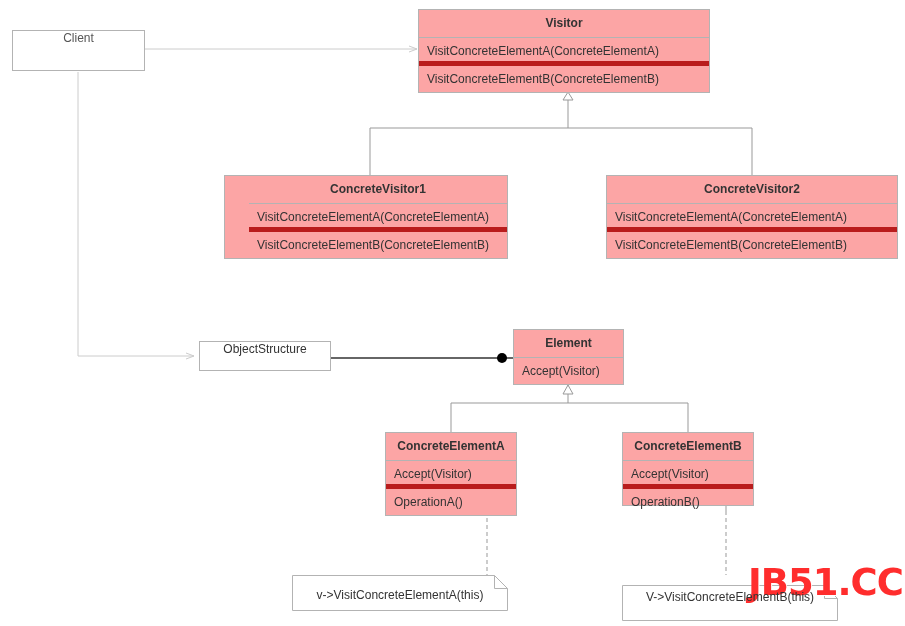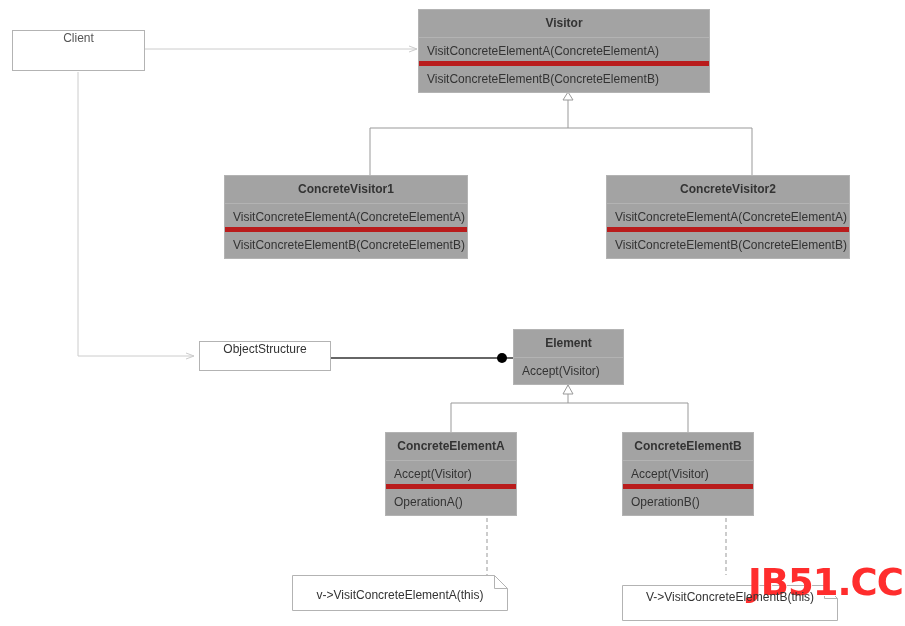--- a/index.html
+++ b/index.html
@@ -23,21 +23,21 @@
     left: 0;
     top: 0;
     width: 905px;
     height: 626px;
     pointer-events: none;
   }
   .uml-box {
     position: absolute;
     box-sizing: border-box;
     border: 1px solid #b3b3b3;
-    background: #a3a3a3;
+    background: #fca5a5;
   }
   .uml-title {
     box-sizing: border-box;
     font-size: 12px;
     font-weight: bold;
     color: #333333;
     text-align: center;
     line-height: 27px;
     height: 28px;
     border-bottom: 1px solid #b3b3b3;
@@ -162,48 +162,48 @@
   <div class="plain-box" style="left:12px; top:30px; width:133px; height:41px;">
     <span>Client</span>
   </div>
 
   <div class="uml-box" style="left:418px; top:9px; width:292px; height:84px;">
     <div class="uml-title">Visitor</div>
     <div class="uml-row divided">VisitConcreteElementA(ConcreteElementA)</div>
     <div class="uml-row">VisitConcreteElementB(ConcreteElementB)</div>
   </div>
 
-  <div class="uml-box" style="left:224px; top:175px; width:244px; height:84px;">
+  <div class="uml-box" style="left:224px; top:175px; width:284px; height:84px;padding-left:24px;">
     <div class="uml-title">ConcreteVisitor1</div>
     <div class="uml-row divided">VisitConcreteElementA(ConcreteElementA)</div>
     <div class="uml-row">VisitConcreteElementB(ConcreteElementB)</div>
   </div>
 
-  <div class="uml-box" style="left:606px; top:175px; width:244px; height:84px;">
+  <div class="uml-box" style="left:606px; top:175px; width:292px; height:84px;">
     <div class="uml-title">ConcreteVisitor2</div>
     <div class="uml-row divided">VisitConcreteElementA(ConcreteElementA)</div>
     <div class="uml-row">VisitConcreteElementB(ConcreteElementB)</div>
   </div>
 
   <div class="plain-box" style="left:199px; top:341px; width:132px; height:30px; color:#333333;">
     <span>ObjectStructure</span>
   </div>
 
   <div class="uml-box" style="left:513px; top:329px; width:111px; height:56px;">
     <div class="uml-title">Element</div>
     <div class="uml-row">Accept(Visitor)</div>
   </div>
 
   <div class="uml-box" style="left:385px; top:432px; width:132px; height:84px;">
     <div class="uml-title">ConcreteElementA</div>
     <div class="uml-row divided">Accept(Visitor)</div>
     <div class="uml-row">OperationA()</div>
   </div>
 
-  <div class="uml-box" style="left:622px; top:432px; width:132px; height:84px;">
+  <div class="uml-box" style="left:622px; top:432px; width:132px; height:74px;">
     <div class="uml-title">ConcreteElementB</div>
     <div class="uml-row divided">Accept(Visitor)</div>
     <div class="uml-row">OperationB()</div>
   </div>
 
   <div class="note-box" style="left:292px; top:575px; width:216px; height:40px;">
     <svg class="note-svg" width="216" height="36" viewBox="0 0 216 36">
       <path d="M0.5,0.5 L202.5,0.5 L215.5,13.5 L215.5,35.5 L0.5,35.5 Z" fill="#ffffff" stroke="#b3b3b3" stroke-width="1"></path>
       <path d="M202.5,0.5 L202.5,13.5 L215.5,13.5" fill="none" stroke="#b3b3b3" stroke-width="1"></path>
     </svg>

